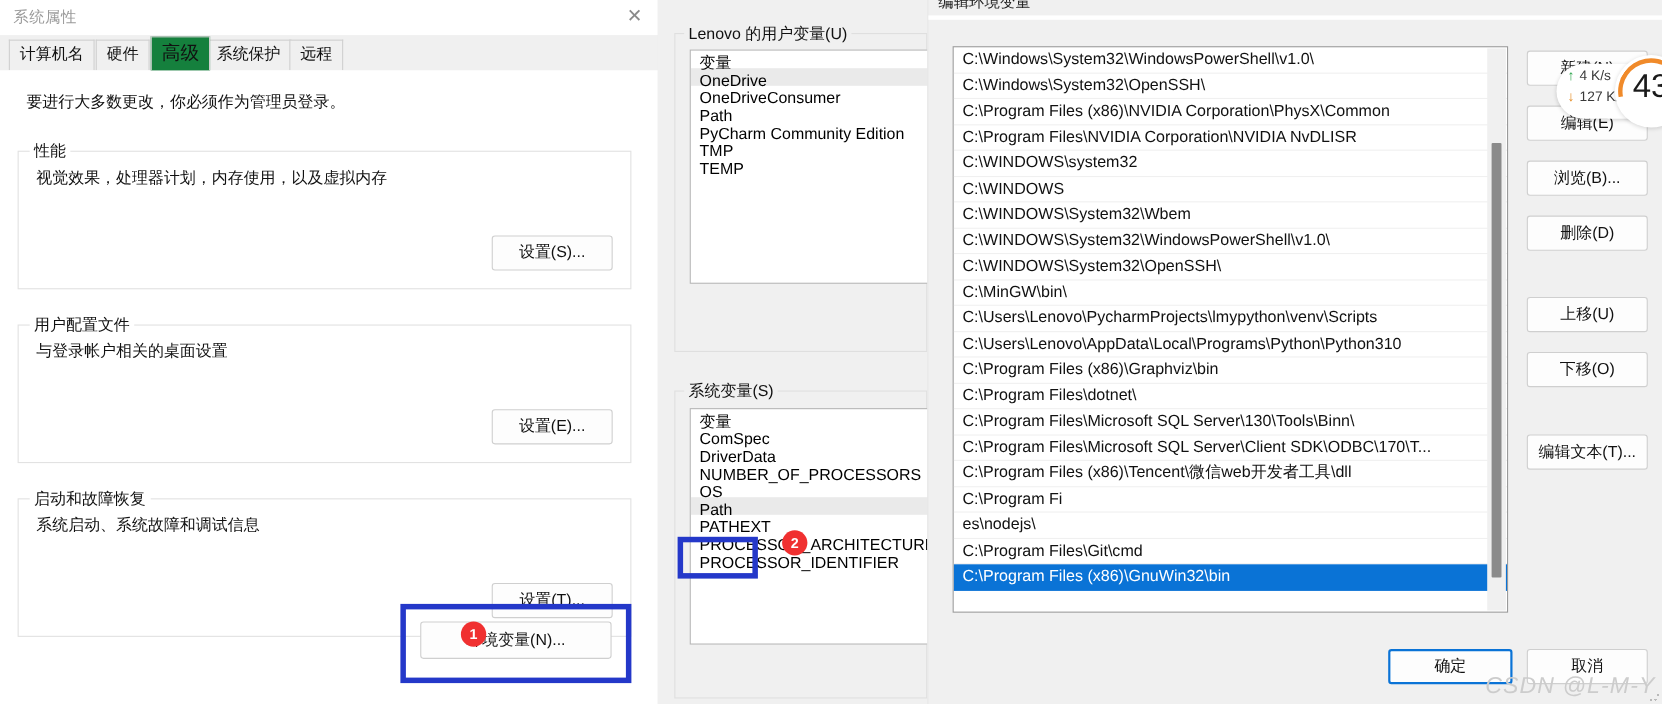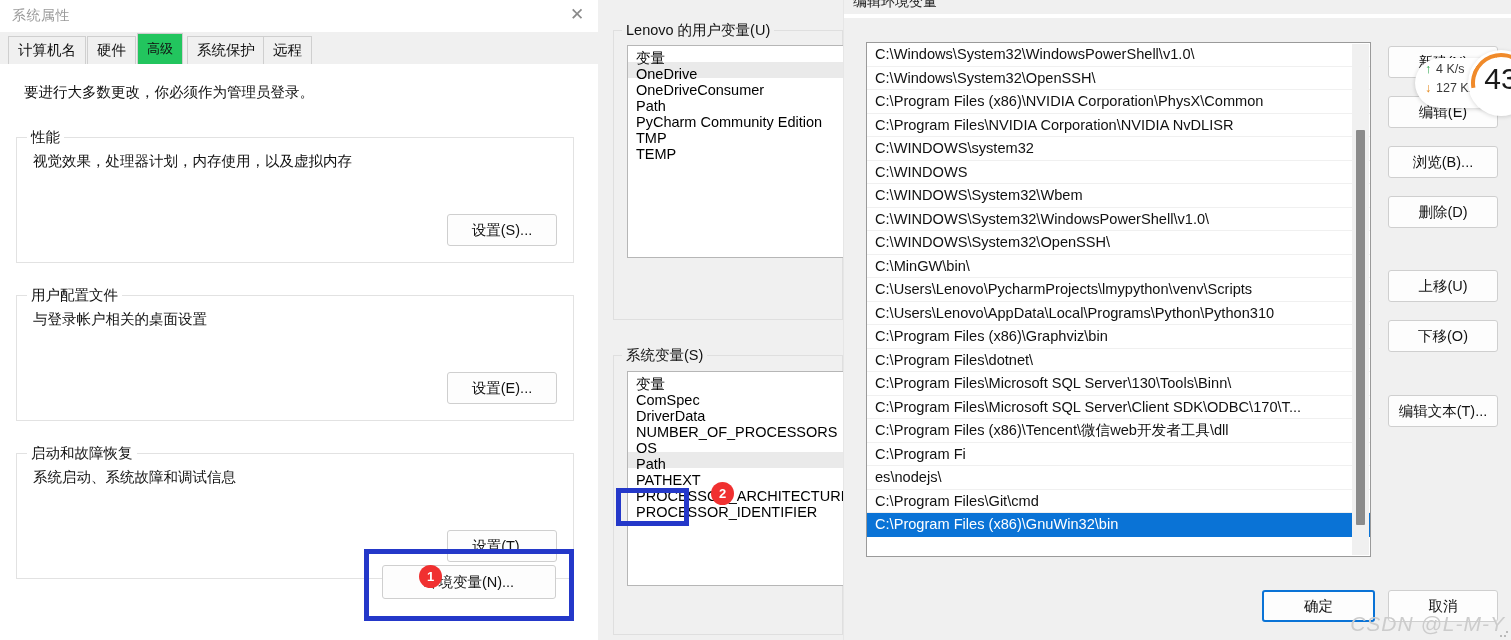--- a/index.html
+++ b/index.html
@@ -29,22 +29,22 @@
   }
   #sysprops .tabstrip{
     position:absolute;left:0;top:32px;width:598px;height:32px;background:#f0f0f0;
     border-bottom:1px solid #dcdcdc;
   }
   #sysprops .tab{
     position:absolute;top:4px;height:28px;line-height:27px;padding:0 9px;
     font-size:14.5px;color:#111;background:#f0f0f0;
     border:1px solid #cfcfcf;border-bottom:none;cursor:pointer;box-sizing:border-box;
   }
-  #sysprops .tab.active{background:#22c55e;top:1px;height:31px;line-height:29px;
-    border-color:#cfcfcf;font-size:13px;z-index:3;}
+  #sysprops .tab.active{background:#15803d;top:1px;height:31px;line-height:29px;
+    border-color:#cfcfcf;font-size:17px;z-index:3;}
   #sysprops .body{
     position:absolute;left:0;top:64px;width:598px;height:576px;background:#ffffff;
     border-top:1px solid #ffffff;
   }
   .hintline{position:absolute;left:24px;top:18px;font-size:14.5px;color:#111;}
   .grp{
     position:absolute;left:16px;width:558px;border:1px solid #e2e2e2;
     box-sizing:border-box;
   }
   .grp > .legend{

